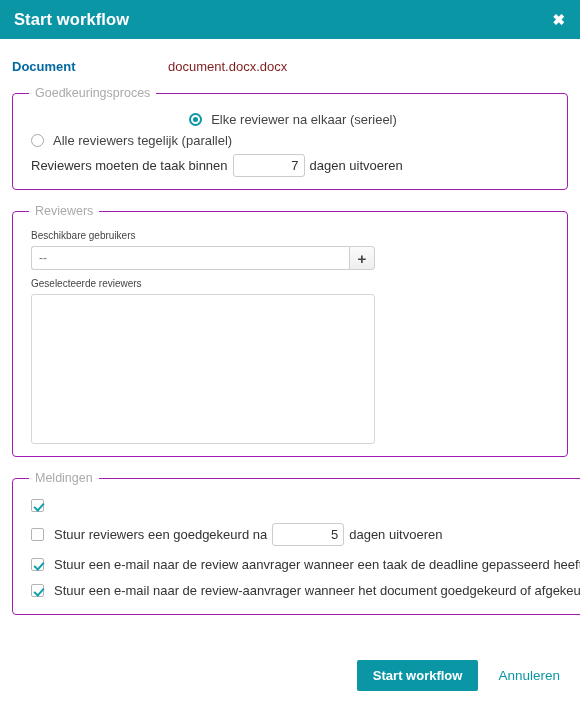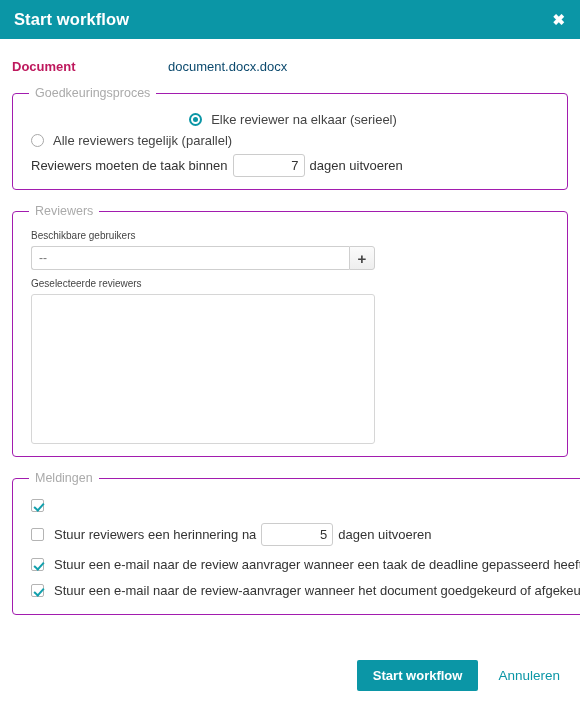--- a/index.html
+++ b/index.html
@@ -61,27 +61,27 @@
   }
 
   
   .doc-row {
     display: flex;
     align-items: baseline;
     padding: 20px 0 12px 0;
   }
   .doc-label {
     font-weight: bold;
-    color: #be185d;
+    color: #0369a1;
     width: 156px;
     flex: none;
     font-size: 13px;
   }
   .doc-value {
-    color: #0c4a6e;
+    color: #7f1d1d;
     font-size: 13px;
   }
 
   
   fieldset.group {
     border: 1px solid #a21caf;
     border-radius: 4px;
     margin: 0 0 14px 0;
     padding: 4px 12px 12px 12px;
     box-sizing: border-box;
@@ -344,21 +344,21 @@
 
     <fieldset class="group">
       <legend>Meldingen</legend>
 
       <div class="check-row">
         <span class="checkbox checked"></span>
       </div>
 
       <div class="check-row">
         <span class="checkbox"></span>
-        <span class="check-label">Stuur reviewers een herinnering na</span>
+        <span class="check-label">Stuur reviewers een goedgekeurd na</span>
         <input class="num" type="text" value="5" style="">
         <span class="check-label">dagen uitvoeren</span>
       </div>
 
       <div class="check-row">
         <span class="checkbox checked"></span>
         <span class="check-label">Stuur een e-mail naar de review aanvrager wanneer een taak de deadline gepasseerd heeft</span>
       </div>
 
       <div class="check-row">

